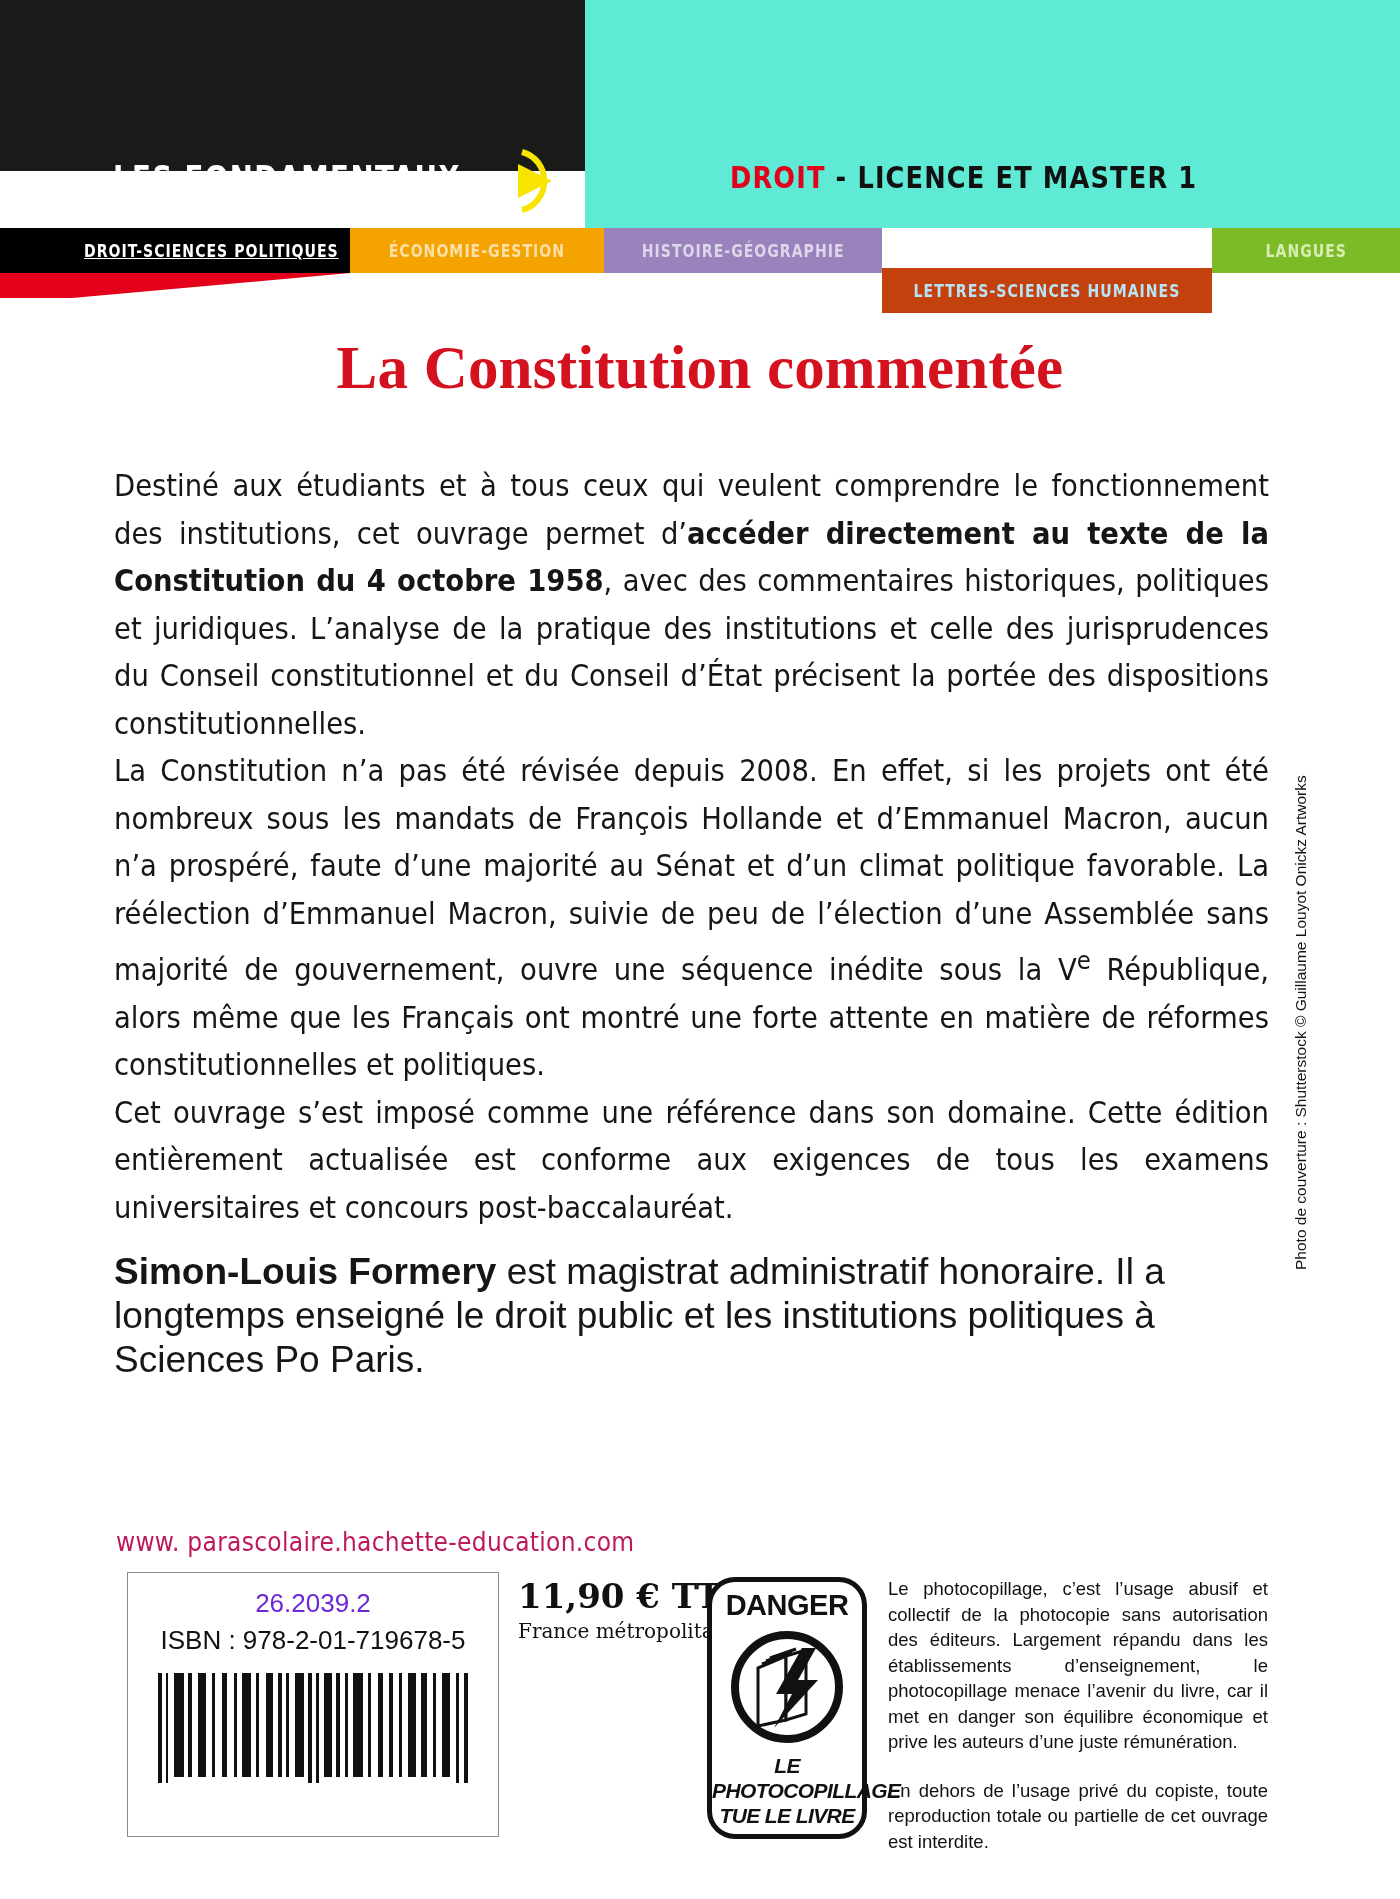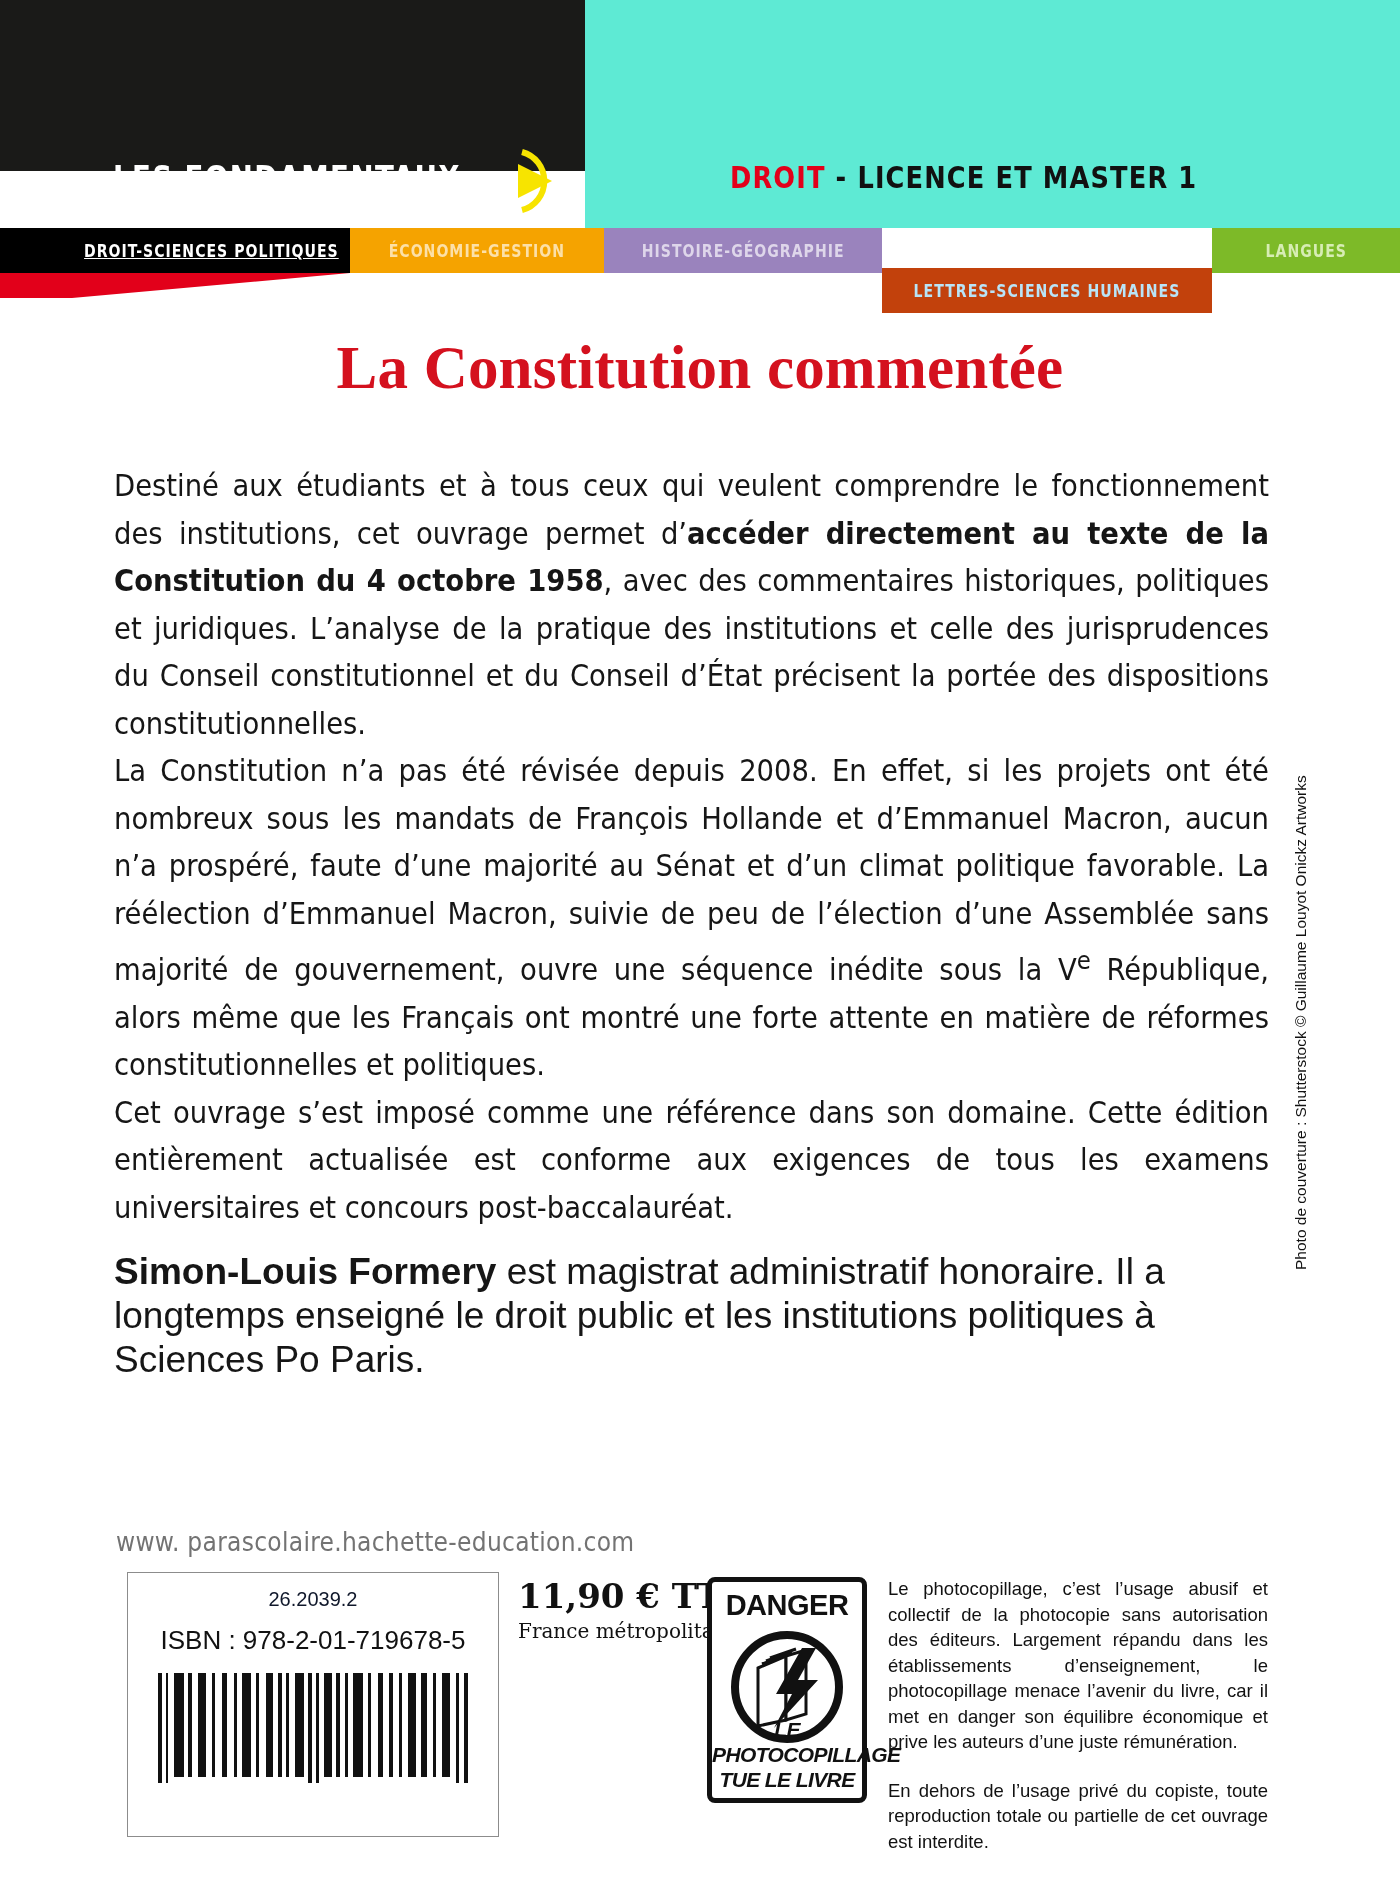--- a/index.html
+++ b/index.html
@@ -75,30 +75,30 @@
     position:absolute;left:114px;top:1250px;width:1155px;
     font-family:"Liberation Sans","DejaVu Sans",sans-serif;
     font-size:37px;line-height:44px;color:#161616;text-align:left;
   }
   .author-block b{font-weight:700;}
 
   
   .site{
     position:absolute;left:116px;top:1527px;
     font-family:"DejaVu Sans Condensed","Liberation Sans Narrow","Liberation Sans",sans-serif;
-    font-size:26px;color:#737373;letter-spacing:0.3px;white-space:nowrap;
+    font-size:26px;color:#be185d;letter-spacing:0.3px;white-space:nowrap;
   }
 
   .barcode-box{
     position:absolute;left:127px;top:1572px;width:372px;height:265px;
     border:1.5px solid #8c8c8c;background:#ffffff;box-sizing:border-box;
   }
   .bc-code{
     position:absolute;left:0;top:15px;width:100%;text-align:center;
-    font-family:"Liberation Sans","DejaVu Sans",sans-serif;font-size:20px;color:#0f172a;
+    font-family:"Liberation Sans","DejaVu Sans",sans-serif;font-size:26px;color:#6d28d9;
   }
   .bc-isbn{
     position:absolute;left:0;top:52px;width:100%;text-align:center;
     font-family:"Liberation Sans","DejaVu Sans",sans-serif;font-size:26px;color:#111;
   }
   .bc-bars{position:absolute;left:28px;top:100px;width:316px;height:110px;}
   .bc-digits{
     position:absolute;left:0;bottom:8px;width:100%;text-align:center;
     font-family:"Liberation Sans","DejaVu Sans",sans-serif;
     font-size:29px;letter-spacing:4px;color:#111;
@@ -109,22 +109,22 @@
     font-family:"DejaVu Serif","Liberation Serif",serif;
     font-size:34px;font-weight:700;color:#111;white-space:nowrap;
   }
   .price-sub{
     position:absolute;left:518px;top:1619px;
     font-family:"DejaVu Serif","Liberation Serif",serif;
     font-size:20px;color:#111;white-space:nowrap;
   }
 
   .danger{
-    position:absolute;left:707px;top:1577px;width:160px;height:226px;
-    border:5px solid #111;border-radius:8px;box-sizing:border-box;background:#fff;
+    position:absolute;left:707px;top:1577px;width:160px;height:262px;
+    border:5px solid #111;border-radius:28px;box-sizing:border-box;background:#fff;
   }
   .danger-title{
     position:absolute;left:0;top:7px;width:100%;text-align:center;
     font-family:"Liberation Sans","DejaVu Sans",sans-serif;
     font-size:29px;font-weight:700;letter-spacing:-0.5px;color:#111;
   }
   .danger-glyph{position:absolute;left:50%;top:46px;transform:translateX(-50%);width:118px;height:118px;}
   .danger-foot{
     position:absolute;left:0;bottom:6px;width:100%;text-align:center;
     font-family:"Liberation Sans","DejaVu Sans",sans-serif;

